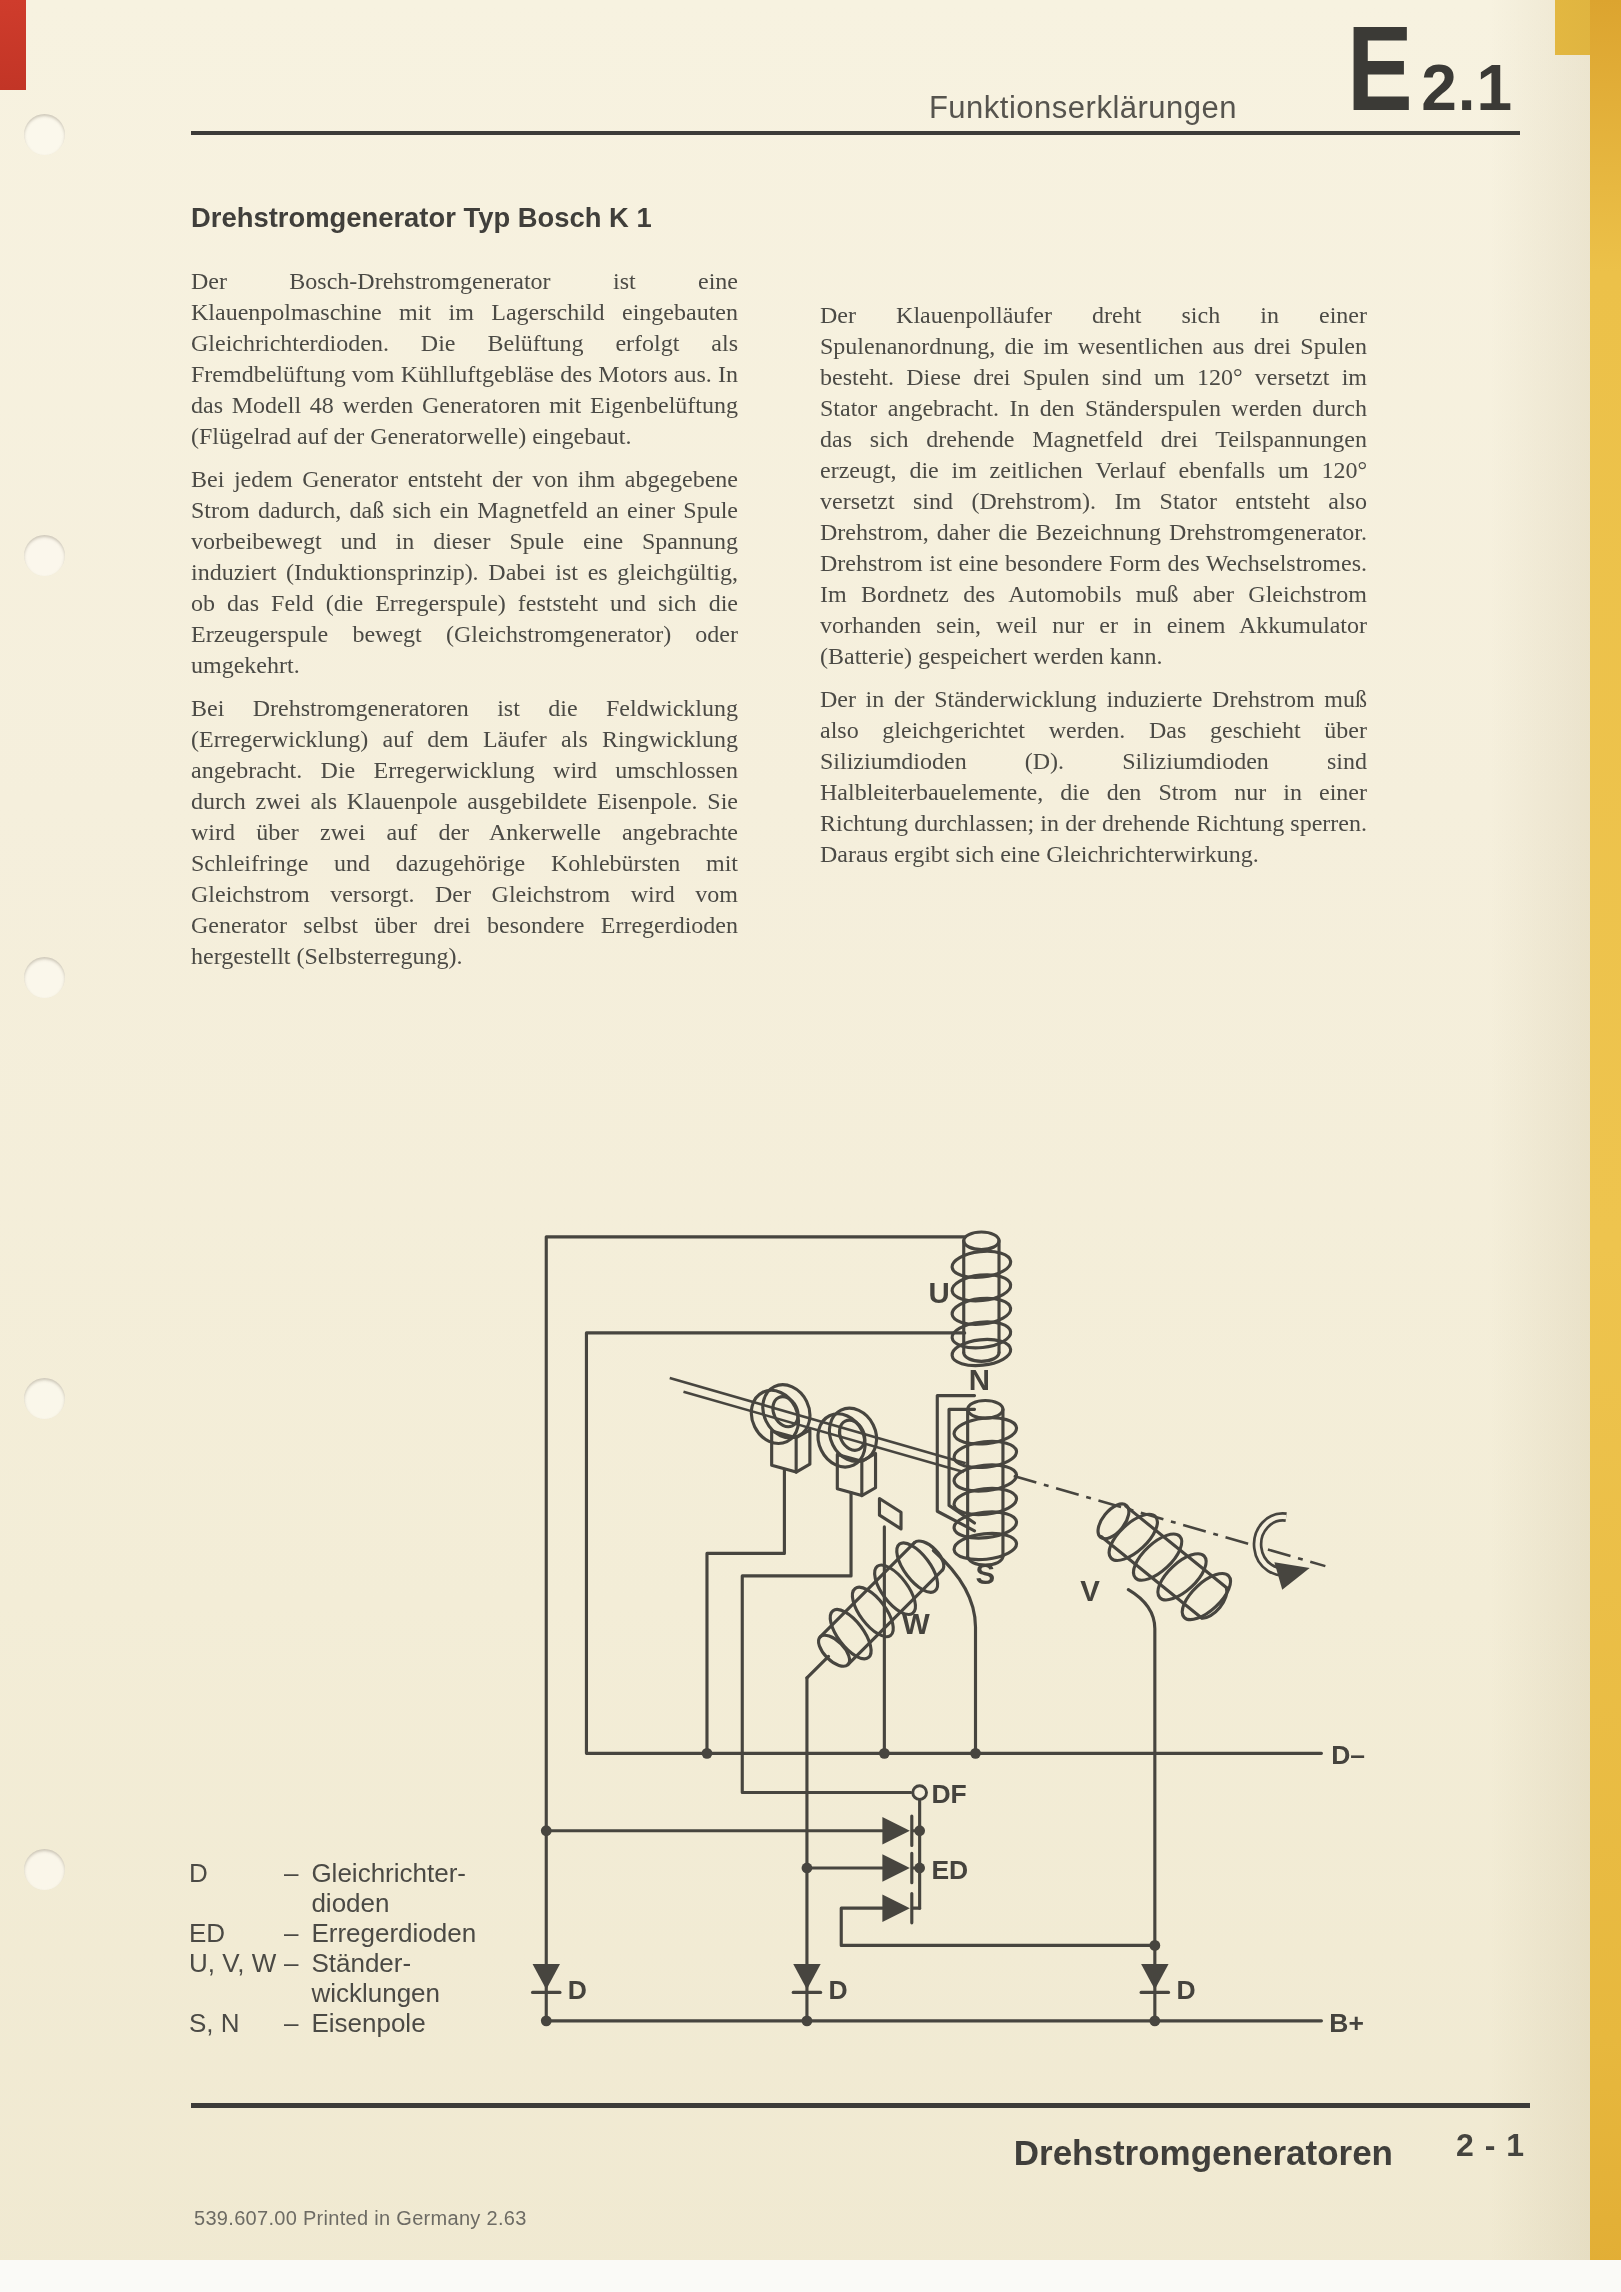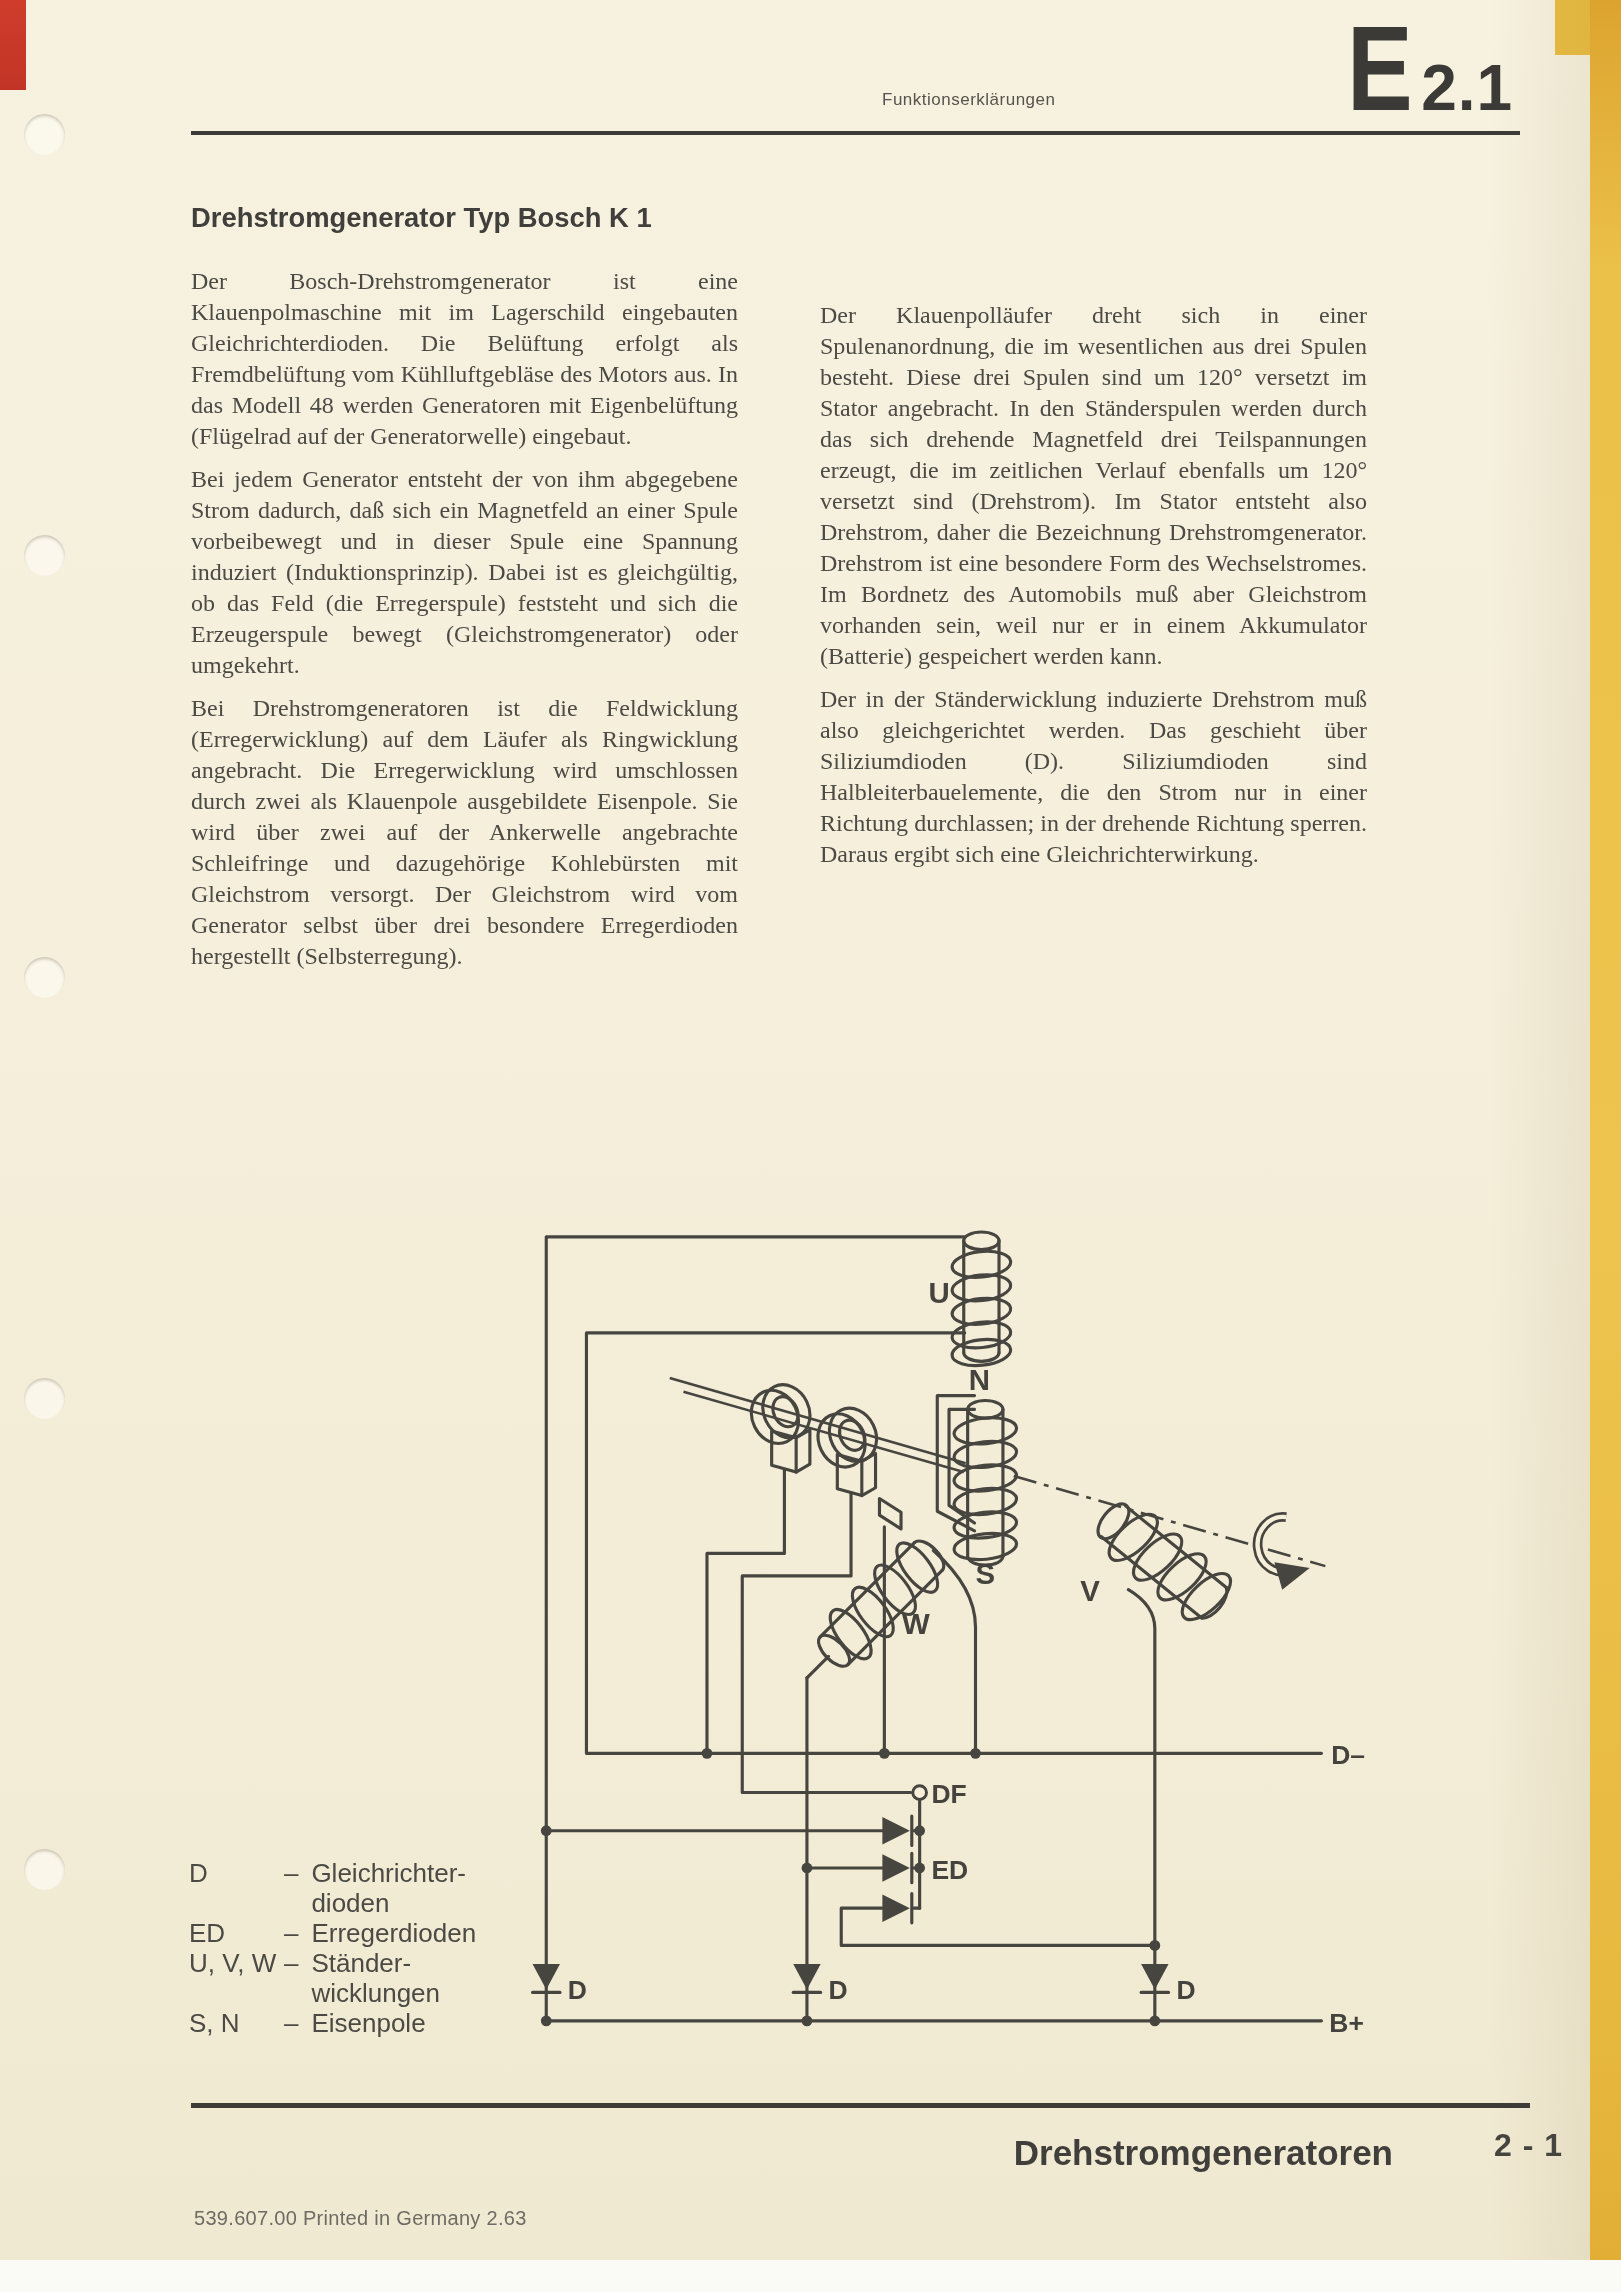--- a/index.html
+++ b/index.html
@@ -16,42 +16,42 @@
   .edge-red{position:absolute;left:0;top:0;width:25.5px;height:90px;background:linear-gradient(180deg,#cf3c2c,#c23526);}
   .edge-corner-yellow{position:absolute;left:1555px;top:0;width:67px;height:55px;background:#e9bc41;}
   .edge-yellow{position:absolute;left:1590px;top:0;width:31px;height:2266px;
     background:linear-gradient(180deg,#dca42f 0%,#ecc149 12%,#eec44e 55%,#e7b83e 90%,#e2ae35 100%);}
   .edge-shade{position:absolute;left:1490px;top:0;width:100px;height:2266px;
     background:linear-gradient(90deg,rgba(140,115,60,0) 0%,rgba(140,115,60,0.10) 100%);}
   .bottom-strip{position:absolute;left:0;top:2260px;width:1621px;height:32px;background:#fafaf7;}
   .hole{position:absolute;left:23.5px;width:41px;height:41px;border-radius:50%;
     background:rgba(252,249,240,0.75);box-shadow:inset 0 2px 2.9px rgba(120,110,90,0.35);}
   
-  .section-label{position:absolute;left:882px;top:90px;width:402px;text-align:left;
-    font-size:17px;color:#56544e;letter-spacing:0.5px;}
+  .section-label{position:absolute;left:882px;top:90px;width:402px;text-align:center;
+    font-size:31px;color:#56544e;letter-spacing:0.5px;}
   .section-code{position:absolute;left:1347px;top:7.8px;display:flex;align-items:baseline;color:#3b3a36;}
   .code-letter{font-size:120px;font-weight:bold;line-height:1;letter-spacing:-2px;transform:scaleX(0.82);transform-origin:left bottom;}
   .code-number{font-size:64px;font-weight:bold;line-height:1;margin-left:-3.9px;letter-spacing:1px;}
   .rule{position:absolute;background:#3c3b38;}
   .rule-top{left:191px;top:131px;width:1329px;height:3.9px;}
   .rule-bottom{left:191px;top:2103px;width:1339px;height:4.9px;}
   
   .title{position:absolute;left:191px;top:202px;font-size:27.4px;font-weight:bold;color:#403f3b;margin:0;text-align:right;}
   .col{position:absolute;top:266px;width:547px;font-size:24px;line-height:31px;
     color:#4b4a45;text-align:justify;hyphens:auto;font-family:Liberation Serif, serif;-webkit-hyphens:auto;}
   .col p{margin:0 0 11.8px 0;}
   .col-left{left:191px;}
   .col-right{left:820px;margin-top:34px;}
   
   .legend{position:absolute;left:189px;top:1858px;width:333px;font-size:26px;line-height:30px;color:#4b4a45;}
   .legend-row{display:grid;grid-template-columns:95px 27.4px auto;}
   
   .footer-chapter{position:absolute;left:1001px;top:2133px;width:392px;text-align:right;
     font-size:35px;font-weight:bold;color:#403f3b;}
-  .footer-page{position:absolute;left:1456px;top:2127px;font-size:32px;font-weight:bold;color:#45443f;letter-spacing:1px;margin-left:38px;}
+  .footer-page{position:absolute;left:1456px;top:2127px;font-size:32px;font-weight:bold;color:#45443f;letter-spacing:1px;}
   .imprint{position:absolute;left:194px;top:2207px;font-size:20px;color:#6d6b64;letter-spacing:0.3px;}
   
   svg.diagram{position:absolute;left:461px;top:1215px;}
   .ink{stroke:#47453f;fill:none;stroke-width:3.2;stroke-linejoin:round;stroke-linecap:round;}
   .ink-thin{stroke:#47453f;fill:none;stroke-width:2.6;}
   .fill-ink{fill:#47453f;stroke:none;}
   .dot{fill:#47453f;stroke:none;}
   .dlabel{font-family:"Liberation Sans","DejaVu Sans",sans-serif;font-weight:bold;fill:#45433d;}
   .lab30{font-size:30px;} .lab27{font-size:27px;}
 </style>

